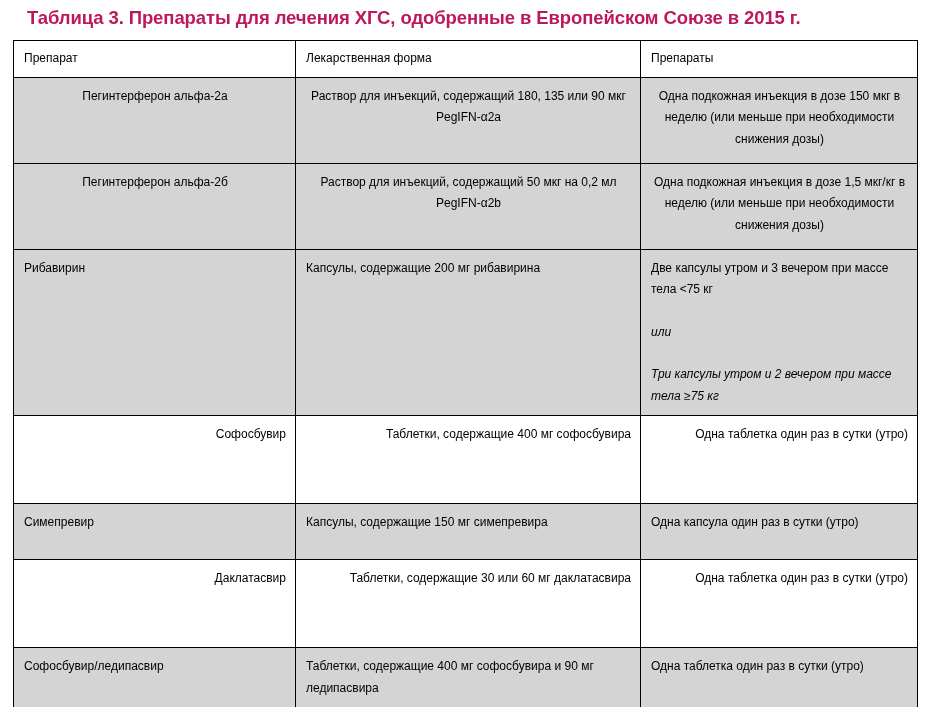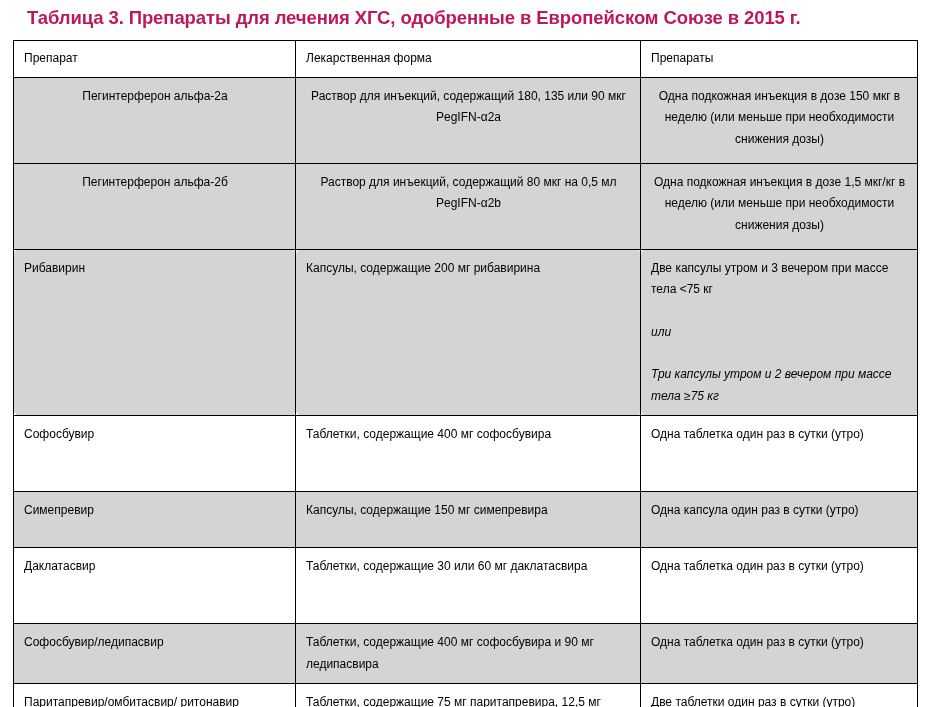--- a/index.html
+++ b/index.html
@@ -77,23 +77,23 @@
 
   .cell-p {
     margin: 0;
   }
   .cell-p + .cell-p {
     margin-top: 21px;
     font-style: italic;
   }
 
   .row-tall > td    { height: 86px; text-align: center; }
-  .row-xtall > td   { height: 128px; border-radius: 6px; }
+  .row-xtall > td   { height: 128px; }
   .row-short > td   { height: 56px; }
-  .row-medium > td  { height: 76px; }
+  .row-medium > td  { height: 88px; text-align: right; }
 </style>
 </head>
 <body>
 
 <div class="page">
 
   <div class="table-caption">Таблица 3. Препараты для лечения ХГС, одобренные в Европейском Союзе в 2015 г.</div>
 
   <table class="drug-table">
     <colgroup>
@@ -118,21 +118,21 @@
           </td>
           <td>
             <p class="cell-p">Одна подкожная инъекция в дозе 150 мкг в неделю (или меньше при необходимости снижения дозы)</p>
           </td>
         </tr>
         <tr class="shaded row-tall">
           <td>
             <p class="cell-p">Пегинтерферон альфа-2б</p>
           </td>
           <td>
-            <p class="cell-p">Раствор для инъекций, содержащий 80 мкг на 0,5 мл PegIFN-α2b</p>
+            <p class="cell-p">Раствор для инъекций, содержащий 50 мкг на 0,2 мл PegIFN-α2b</p>
           </td>
           <td>
             <p class="cell-p">Одна подкожная инъекция в дозе 1,5 мкг/кг в неделю (или меньше при необходимости снижения дозы)</p>
           </td>
         </tr>
         <tr class="shaded row-xtall">
           <td>
             <p class="cell-p">Рибавирин</p>
           </td>
           <td>

